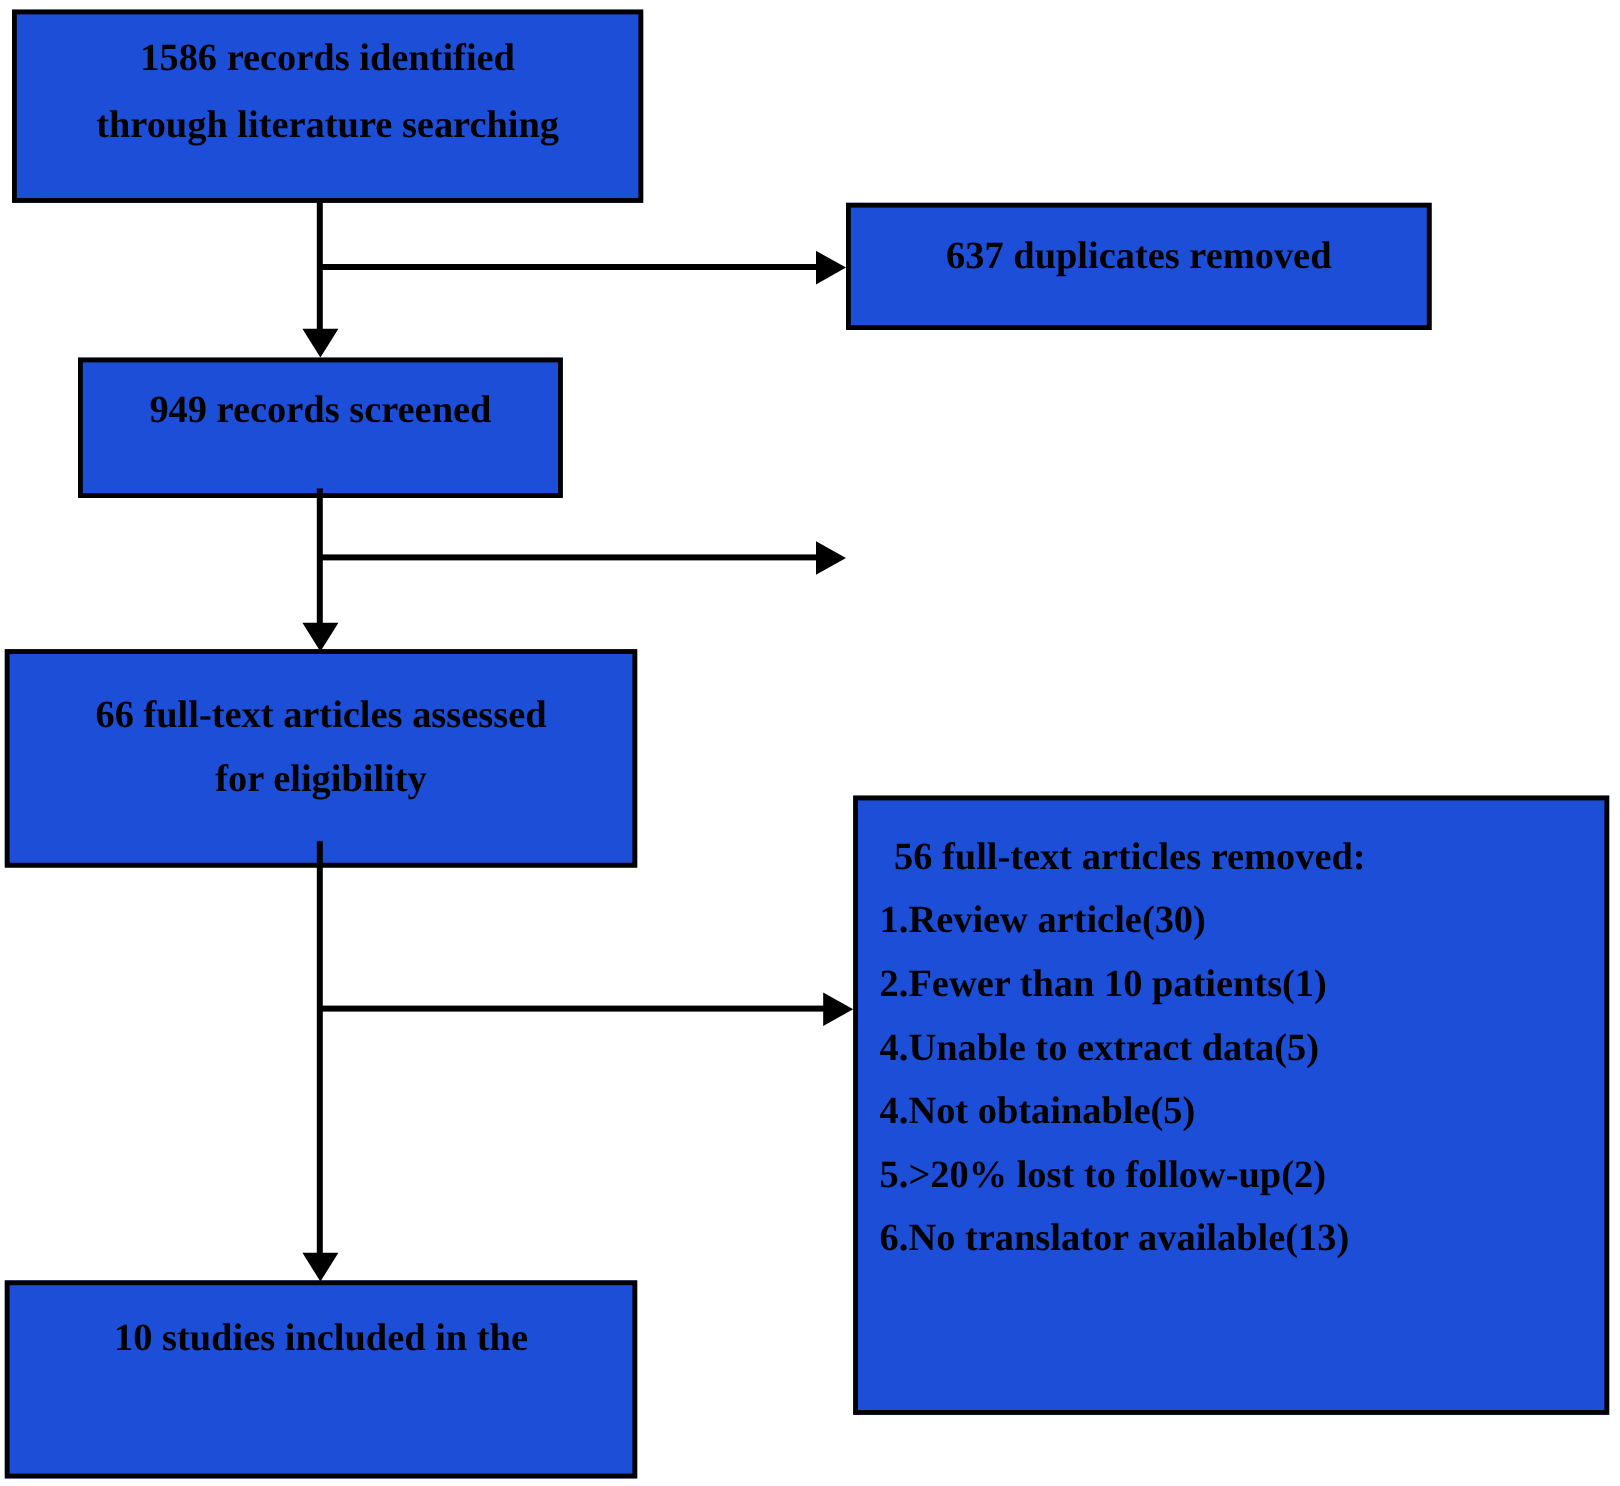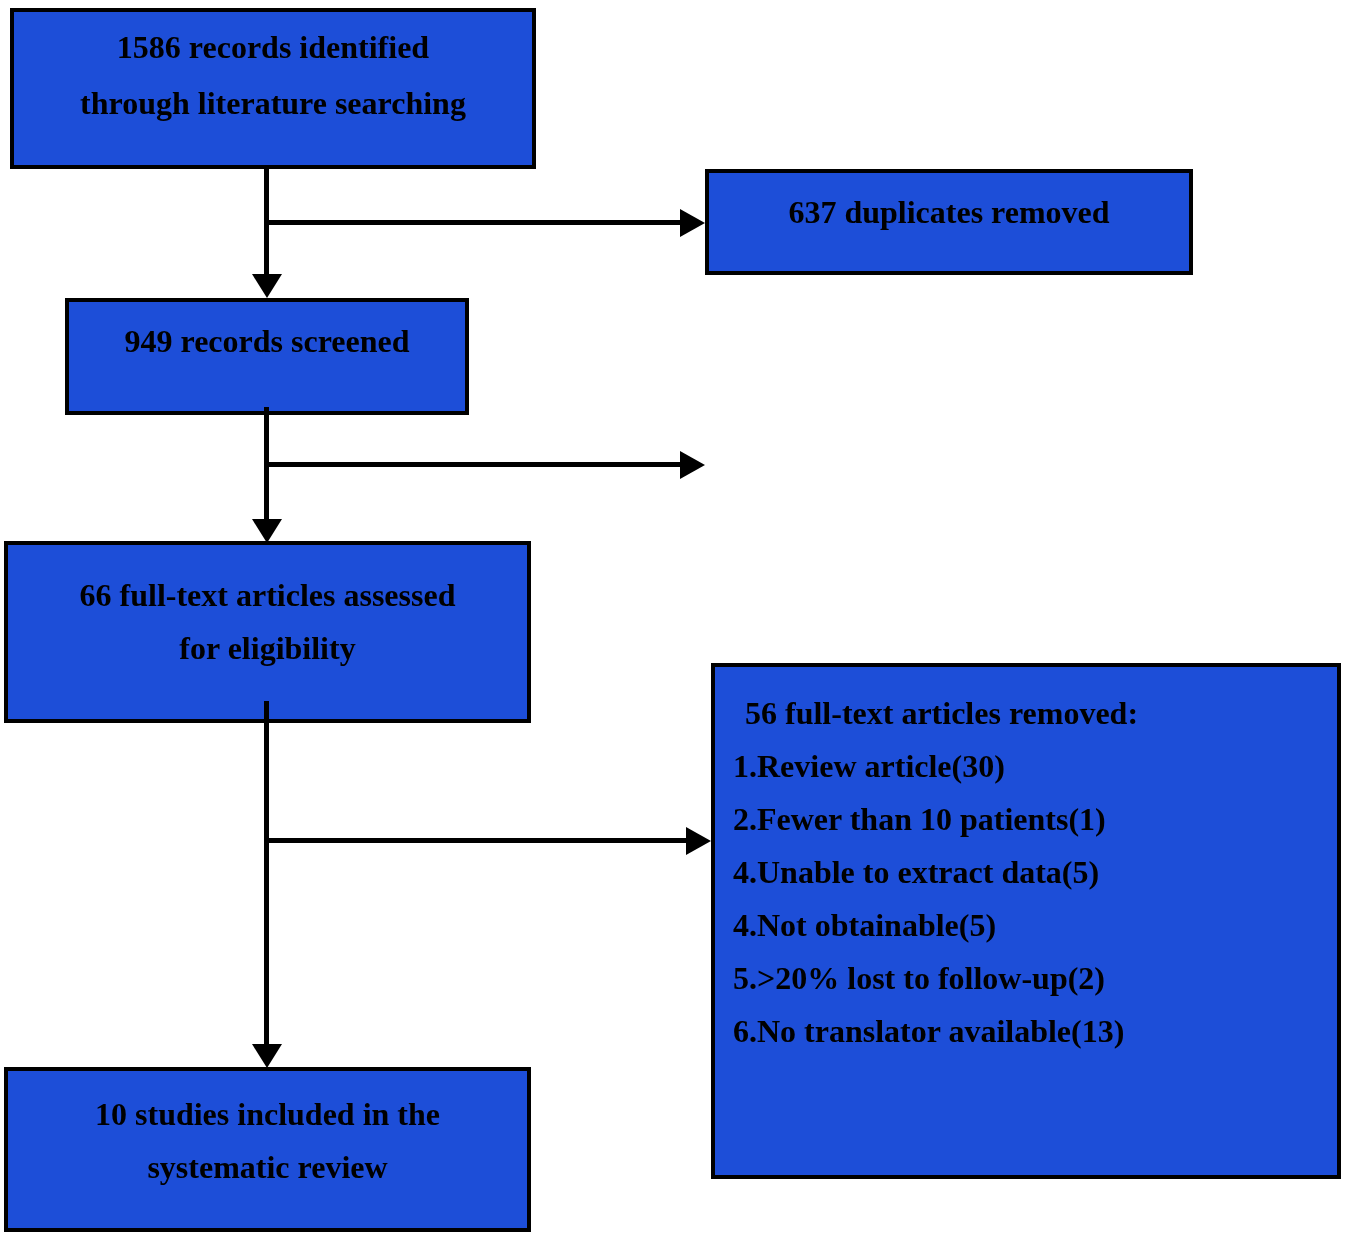--- a/index.html
+++ b/index.html
@@ -111,21 +111,20 @@
     <div class="bline ft-item">1.Review article(30)</div>
     <div class="bline ft-item">2.Fewer than 10 patients(1)</div>
     <div class="bline ft-item">4.Unable to extract data(5)</div>
     <div class="bline ft-item">4.Not obtainable(5)</div>
     <div class="bline ft-item">5.&gt;20% lost to follow-up(2)</div>
     <div class="bline ft-item">6.No translator available(13)</div>
   </div>
 
   <div class="box" id="box-included">
     <div class="bline">10 studies included in the</div>
-    <div class="bline">systematic review</div>
   </div>
 
   <div class="vline" id="vline-1"></div>
   <div class="arrow-down" id="ahead-v1"></div>
   <div class="hline" id="hline-1"></div>
   <div class="arrow-right" id="ahead-h1"></div>
 
   <div class="vline" id="vline-2"></div>
   <div class="arrow-down" id="ahead-v2"></div>
   <div class="hline" id="hline-2"></div>

